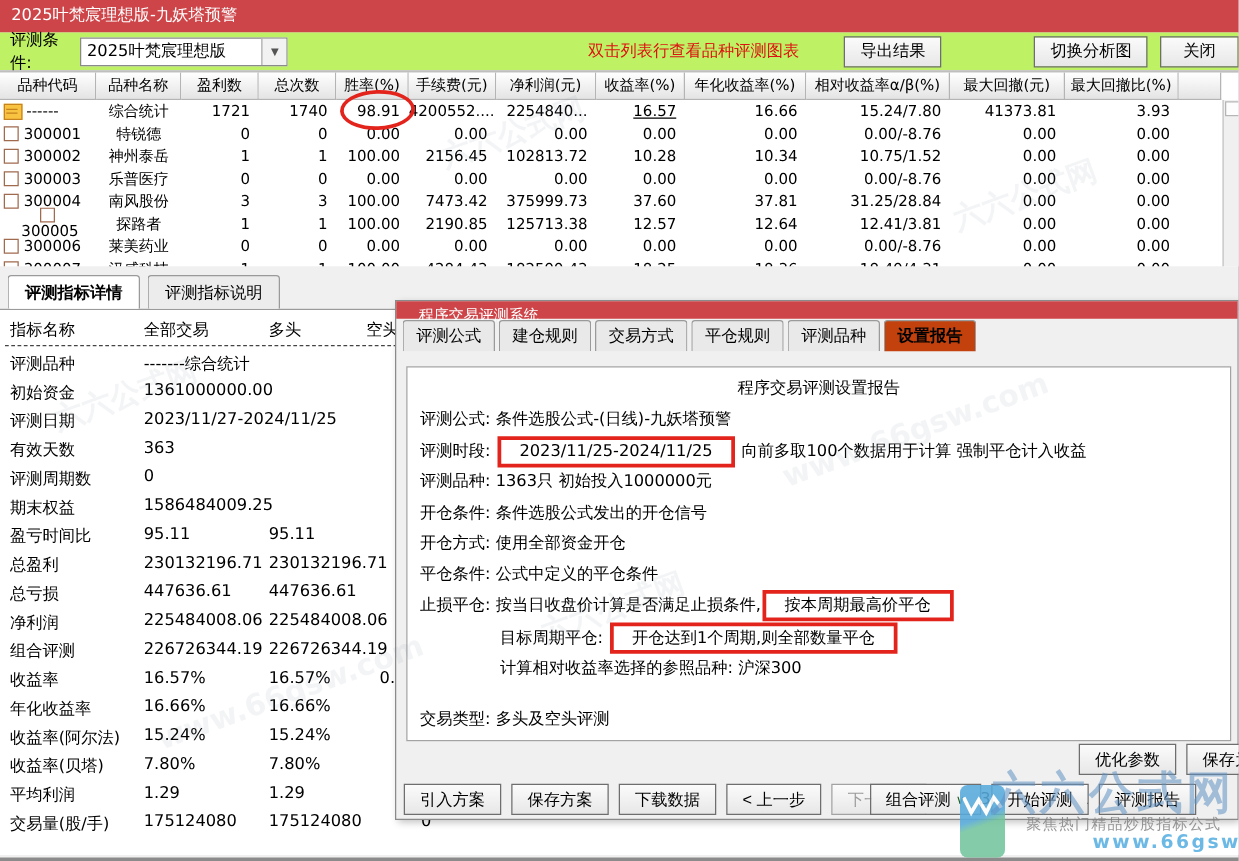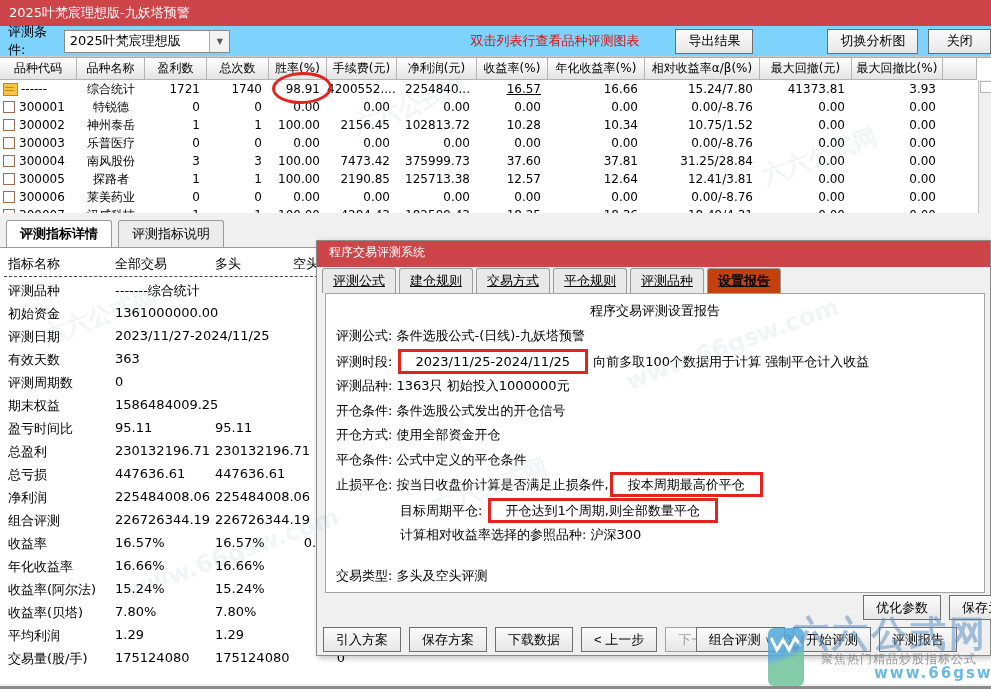--- a/index.html
+++ b/index.html
@@ -5,21 +5,21 @@
   html,body{margin:0;padding:0;background:#d8d8d8;}
   #root{position:relative;width:991px;height:689px;overflow:hidden;background:#f0f0f0;
         font-family:"DejaVu Sans",sans-serif;font-size:12px;color:#000;outline:1px solid #777;}
 
   
   .titlebar{position:absolute;left:0;top:0;width:100%;height:26px;background:#ce4549;
             color:#fff;font-size:13px;line-height:26px;padding-left:9px;box-sizing:border-box;}
 
   
   .toolbar{position:absolute;left:0;top:26px;width:100%;height:31px;display:flex;align-items:center;
-           background:#7dd3fc;border-bottom:1px solid #c9c9c9;box-sizing:border-box;}
+           background:#bef264;border-bottom:1px solid #c9c9c9;box-sizing:border-box;}
   .tb-label{margin-left:8px;font-size:13px;}
   .combo{margin-left:4px;width:182px;height:23px;background:#fff;border:1px solid #8a8a8a;
          display:flex;align-items:center;box-sizing:border-box;}
   .combo-text{flex:1;padding-left:5px;font-size:13px;white-space:nowrap;overflow:hidden;}
   .combo-arrow{width:19px;height:21px;border-left:1px solid #aaa;background:#f2f2f2;
                display:flex;align-items:center;justify-content:center;font-size:8px;color:#555;}
   .hint{margin-left:240px;color:#dd1111;font-size:13px;white-space:nowrap;}
   .btn{display:inline-flex;align-items:center;justify-content:center;height:25px;padding:0 12px;
        border:1px solid #6e6e6e;background:linear-gradient(#fbfbfb,#e7e7e7);font-size:13px;
        color:#000;box-sizing:border-box;white-space:nowrap;}
@@ -67,24 +67,24 @@
   .m-row{position:relative;height:23px;font-size:13px;}
   .m-row span{position:absolute;top:3px;white-space:nowrap;}
   .m-label{left:8px;}
   .m-all{left:115px;}
   .m-long{left:215px;}
   .m-short{left:290px;width:55px;text-align:right;}
 
   
   .dialog{position:absolute;left:316px;top:240px;width:675px;height:416px;background:#f0f0f0;
           border:1px solid #8a8a8a;box-sizing:border-box;z-index:10;box-shadow:2px 2px 6px rgba(0,0,0,.25);}
-  .d-title{height:26px;background:#ce4549;color:#fff;font-size:12px;line-height:22px;padding-left:12px;}
+  .d-title{height:14px;background:#ce4549;color:#fff;font-size:12px;line-height:22px;padding-left:18px;}
   .d-tabs{display:flex;align-items:flex-end;height:26px;margin-left:5px;}
   .d-tab{padding:3px 10px;border:1px solid #9a9a9a;border-bottom:none;border-radius:3px 3px 0 0;
-         background:#e9e9e9;font-size:13px;margin-right:3px;white-space:nowrap;text-decoration:underline;}
+         background:#e9e9e9;font-size:13px;margin-right:3px;white-space:nowrap;}
   .d-tab.active{background:#c2410c;font-weight:bold;}
   .report{position:absolute;left:8px;top:52px;width:660px;height:300px;background:#fff;
           border:1px solid #a3a3a3;box-sizing:border-box;padding:6px 10px;overflow:hidden;font-size:13px;}
   .r-title{text-align:center;line-height:22px;margin-bottom:2px;}
   .r-line{line-height:24.5px;white-space:nowrap;}
   .r-line.indent{padding-left:64px;}
   .r-line.gap{margin-top:16px;}
   .redbox{display:inline-block;border:3px solid #e3241d;padding:0 15px;line-height:19px;margin:0 1px;}
   .side-btns{position:absolute;top:354px;left:546px;display:flex;gap:8px;}
   .d-bottom{position:absolute;left:6px;bottom:3px;display:flex;align-items:center;gap:8px;}
@@ -225,21 +225,21 @@
           <div class="t-cell num" style="width: 58px;">100.00</div>
           <div class="t-cell num" style="width: 70px;">7473.42</div>
           <div class="t-cell num" style="width: 80px;">375999.73</div>
           <div class="t-cell num" style="width: 71px;">37.60</div>
           <div class="t-cell num" style="width: 97px;">37.81</div>
           <div class="t-cell num" style="width: 115px;">31.25/28.84</div>
           <div class="t-cell num" style="width: 92px;">0.00</div>
           <div class="t-cell num" style="width: 91px;">0.00</div>
         </div>
         <div class="t-row">
-          <div class="t-cell code" style="width: 77px;">
+          <div class="t-cell code" style="width: 77px; flex-direction: column;">
             <span class="cb"></span>
             <span>300005</span>
           </div>
           <div class="t-cell name" style="width: 68px;">探路者</div>
           <div class="t-cell num" style="width: 62px;">1</div>
           <div class="t-cell num" style="width: 62px;">1</div>
           <div class="t-cell num" style="width: 58px;">100.00</div>
           <div class="t-cell num" style="width: 70px;">2190.85</div>
           <div class="t-cell num" style="width: 80px;">125713.38</div>
           <div class="t-cell num" style="width: 71px;">12.57</div>

